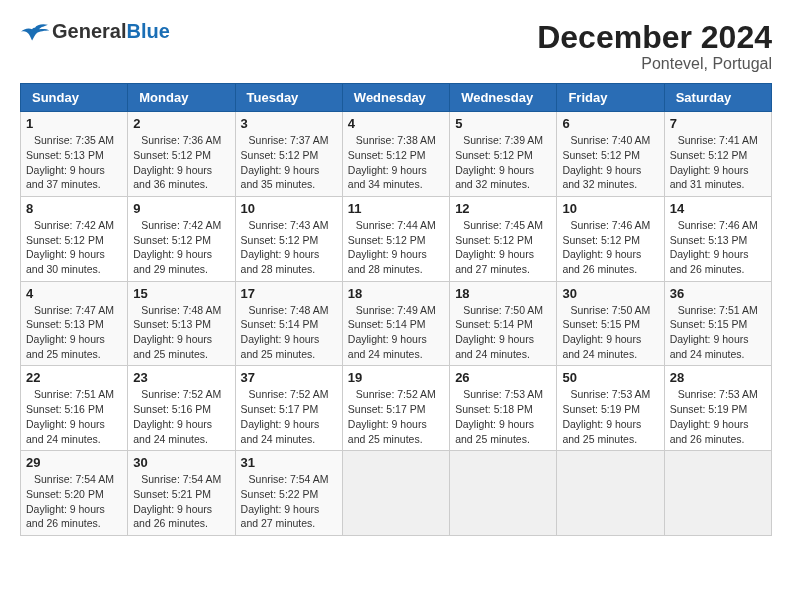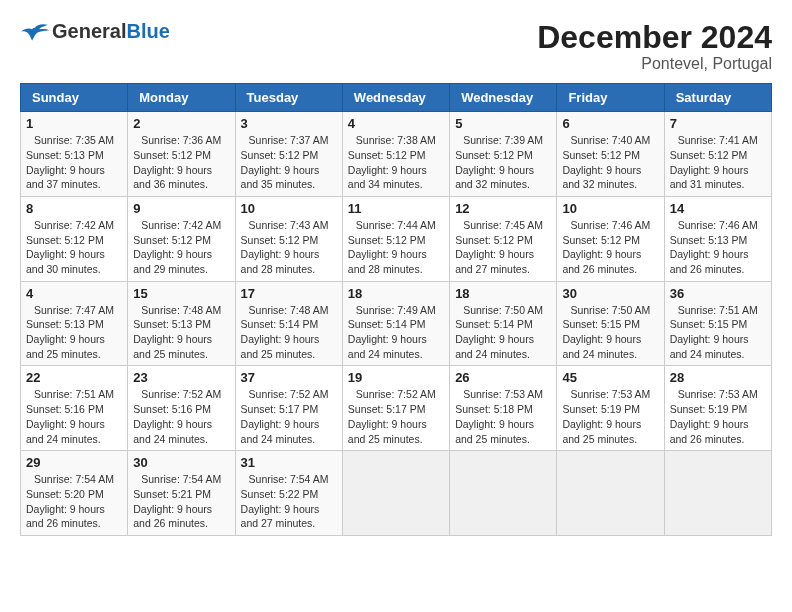--- a/index.html
+++ b/index.html
@@ -148,21 +148,21 @@
         <td><span class="day-num">18</span><span class="day-info">Sunrise: 7:50 AM<br>Sunset: 5:14 PM<br>Daylight: 9 hours and 24 minutes.</span></td>
         <td><span class="day-num">30</span><span class="day-info">Sunrise: 7:50 AM<br>Sunset: 5:15 PM<br>Daylight: 9 hours and 24 minutes.</span></td>
         <td><span class="day-num">36</span><span class="day-info">Sunrise: 7:51 AM<br>Sunset: 5:15 PM<br>Daylight: 9 hours and 24 minutes.</span></td>
       </tr>
       <tr>
         <td><span class="day-num">22</span><span class="day-info">Sunrise: 7:51 AM<br>Sunset: 5:16 PM<br>Daylight: 9 hours and 24 minutes.</span></td>
         <td><span class="day-num">23</span><span class="day-info">Sunrise: 7:52 AM<br>Sunset: 5:16 PM<br>Daylight: 9 hours and 24 minutes.</span></td>
         <td><span class="day-num">37</span><span class="day-info">Sunrise: 7:52 AM<br>Sunset: 5:17 PM<br>Daylight: 9 hours and 24 minutes.</span></td>
         <td><span class="day-num">19</span><span class="day-info">Sunrise: 7:52 AM<br>Sunset: 5:17 PM<br>Daylight: 9 hours and 25 minutes.</span></td>
         <td><span class="day-num">26</span><span class="day-info">Sunrise: 7:53 AM<br>Sunset: 5:18 PM<br>Daylight: 9 hours and 25 minutes.</span></td>
-        <td><span class="day-num">45</span><span class="day-info">Sunrise: 7:53 AM<br>Sunset: 5:19 PM<br>Daylight: 9 hours and 25 minutes.</span></td>
+        <td><span class="day-num">50</span><span class="day-info">Sunrise: 7:53 AM<br>Sunset: 5:19 PM<br>Daylight: 9 hours and 25 minutes.</span></td>
         <td><span class="day-num">28</span><span class="day-info">Sunrise: 7:53 AM<br>Sunset: 5:19 PM<br>Daylight: 9 hours and 26 minutes.</span></td>
       </tr>
       <tr>
         <td><span class="day-num">29</span><span class="day-info">Sunrise: 7:54 AM<br>Sunset: 5:20 PM<br>Daylight: 9 hours and 26 minutes.</span></td>
         <td><span class="day-num">30</span><span class="day-info">Sunrise: 7:54 AM<br>Sunset: 5:21 PM<br>Daylight: 9 hours and 26 minutes.</span></td>
         <td><span class="day-num">31</span><span class="day-info">Sunrise: 7:54 AM<br>Sunset: 5:22 PM<br>Daylight: 9 hours and 27 minutes.</span></td>
         <td class="empty-cell"></td>
         <td class="empty-cell"></td>
         <td class="empty-cell"></td>
         <td class="empty-cell"></td>

